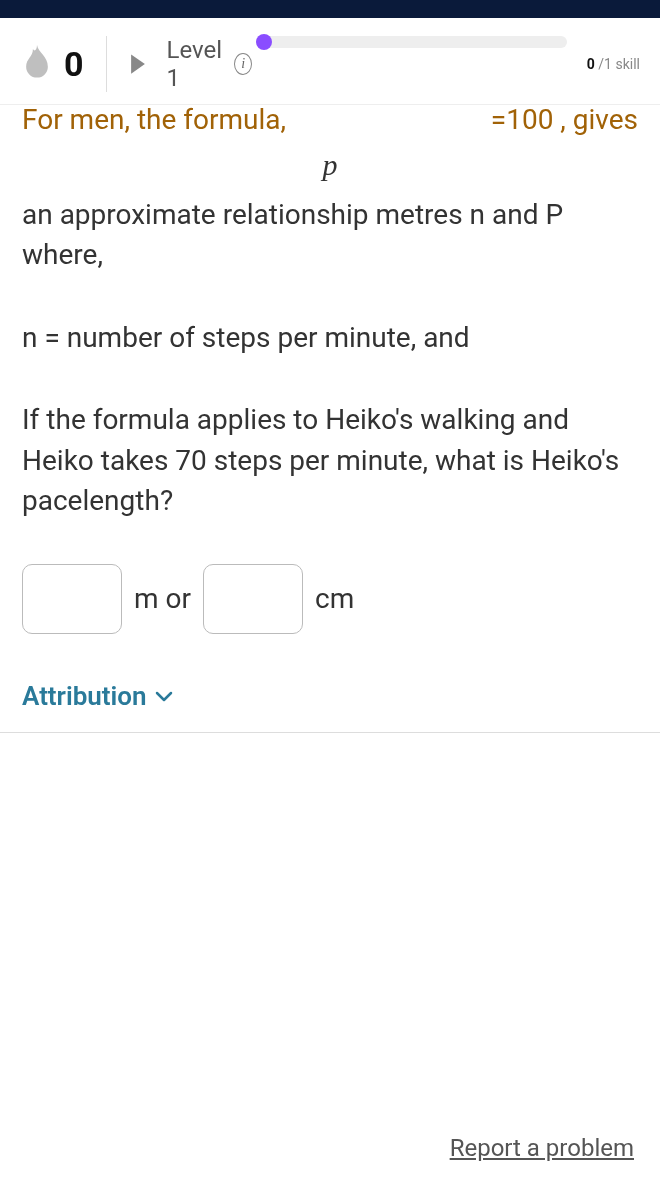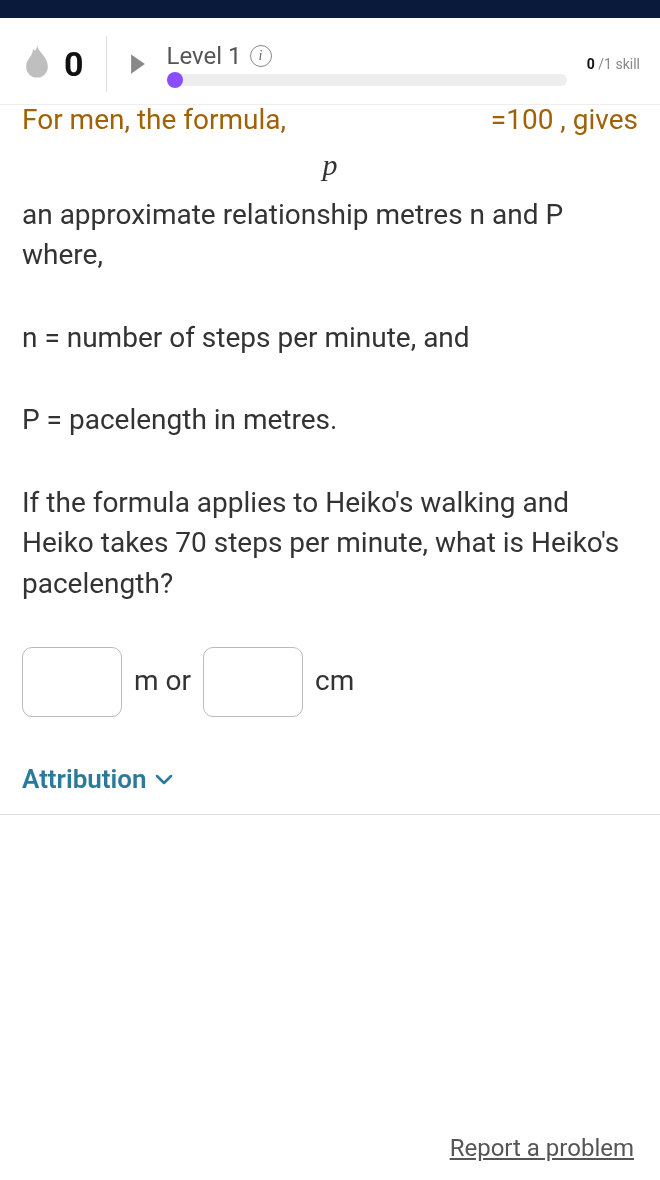--- a/index.html
+++ b/index.html
@@ -35,21 +35,20 @@
   }
   .vdiv {
     width: 1px;
     height: 56px;
     background: #ddd;
     margin: 0 22px;
   }
   .play-icon svg { display: block; }
   .level-group {
     display: flex;
-    flex-direction: column;
     gap: 4px;
     margin-left: 20px;
     flex: 1;
   }
   .level-row {
     display: flex;
     align-items: center;
     gap: 8px;
   }
   .level-text {
@@ -201,21 +200,20 @@
 <div class="content">
   <div class="clipped-line">
     <div class="clipped-inner">
       <span>For men, the formula,</span>
       <span>=100 , gives</span>
     </div>
   </div>
   <div class="frac-p-row">p</div>
   <div class="para">an approximate relationship metres n and P where,</div>
   <div class="para">n = number of steps per minute, and</div>
-  <div class="para">P = pacelength in metres.</div>
   <div class="para">If the formula applies to Heiko's walking and Heiko takes 70 steps per minute, what is Heiko's pacelength?</div>
 
   <div class="answer-line">
     <input class="ans-input" type="text" style="">
     <span>m or</span>
     <input class="ans-input" type="text" style="">
     <span>cm</span>
   </div>
 
   <div class="attribution-row">

